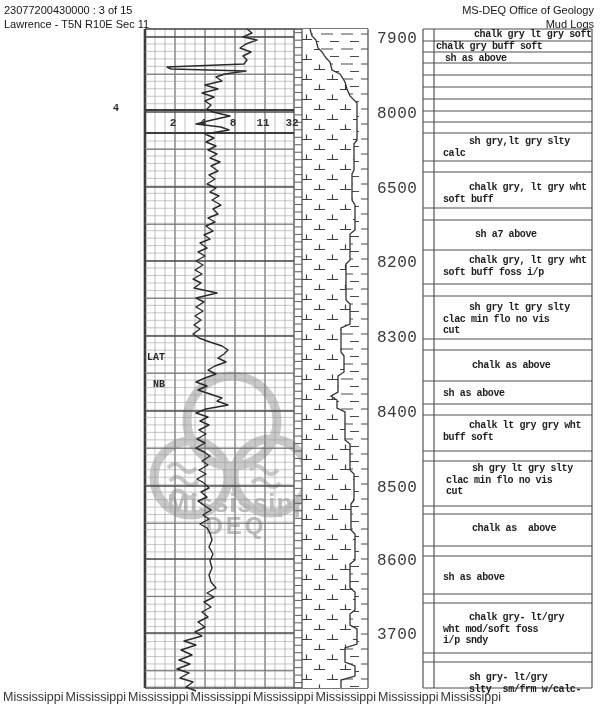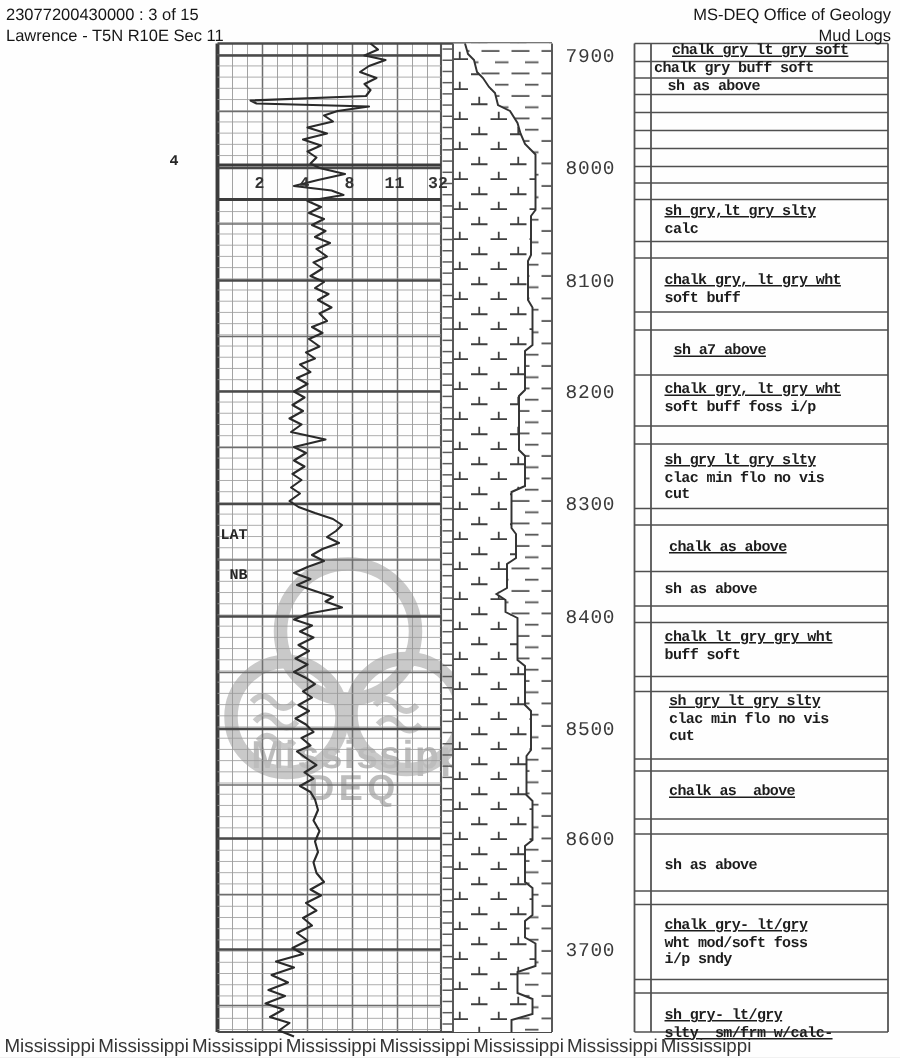--- a/index.html
+++ b/index.html
@@ -9,24 +9,24 @@
     margin:0 auto;
   }
   .hdr{position:absolute; color:#161616; font-size:11px; line-height:14px; white-space:nowrap;}
   #hdr-left{left:4px; top:3px;}
   #hdr-right{right:6px; top:3px; text-align:right;}
   .type{ 
     position:absolute; font-family:"Liberation Mono","DejaVu Sans Mono",monospace;
     font-size:10px; font-weight:700; color:#1d1d1d; line-height:11.5px; white-space:pre;
     letter-spacing:-0.4px;
   }
-  .type .u{text-decoration:underline; text-underline-offset:1px;}
+  .type .u{text-underline-offset:1px;margin-left:26px;}
   .depth{
     position:absolute; font-family:"Liberation Mono","DejaVu Sans Mono",monospace;
-    font-size:13px; font-weight:400; color:#3a3a3a; letter-spacing:0.5px; white-space:nowrap;
+    font-size:16px; font-weight:400; color:#3a3a3a; letter-spacing:0.5px; white-space:nowrap;
   }
   .scalenum{
     position:absolute; font-family:"Liberation Mono","DejaVu Sans Mono",monospace;
     font-size:11px; font-weight:700; color:#333; transform:translateX(-50%); white-space:nowrap;
   }
   .anno{
     position:absolute; font-family:"Liberation Mono","DejaVu Sans Mono",monospace;
     font-size:10px; font-weight:700; color:#262626; white-space:nowrap;
   }
   #log-svg{position:absolute; left:0; top:0;}
@@ -348,21 +348,21 @@
     <div>Lawrence - T5N R10E Sec 11</div>
   </div>
   <div id="hdr-right" class="hdr">
     <div>MS-DEQ Office of Geology</div>
     <div>Mud Logs</div>
   </div>
 
   <div id="depth-layer">
       <div class="depth" style="left: 377px; top: 30px;">7900</div>
       <div class="depth" style="left: 377px; top: 105px;">8000</div>
-      <div class="depth" style="left: 377px; top: 180px;">8100</div>
+      <div class="depth" style="left: 377px; top: 180px;">6500</div>
       <div class="depth" style="left: 377px; top: 254px;">8200</div>
       <div class="depth" style="left: 377px; top: 329px; text-align: right;">8300</div>
       <div class="depth" style="left: 377px; top: 404px;">8400</div>
       <div class="depth" style="left: 377px; top: 479px; text-align: right;">8500</div>
       <div class="depth" style="left: 377px; top: 552px;">8600</div>
       <div class="depth" style="left: 377px; top: 626px;">3700</div>
     </div>
   <div id="scale-layer">
       <div class="scalenum" style="left: 173px; top: 117px;">2</div>
       <div class="scalenum" style="left: 203px; top: 117px;">4</div>

